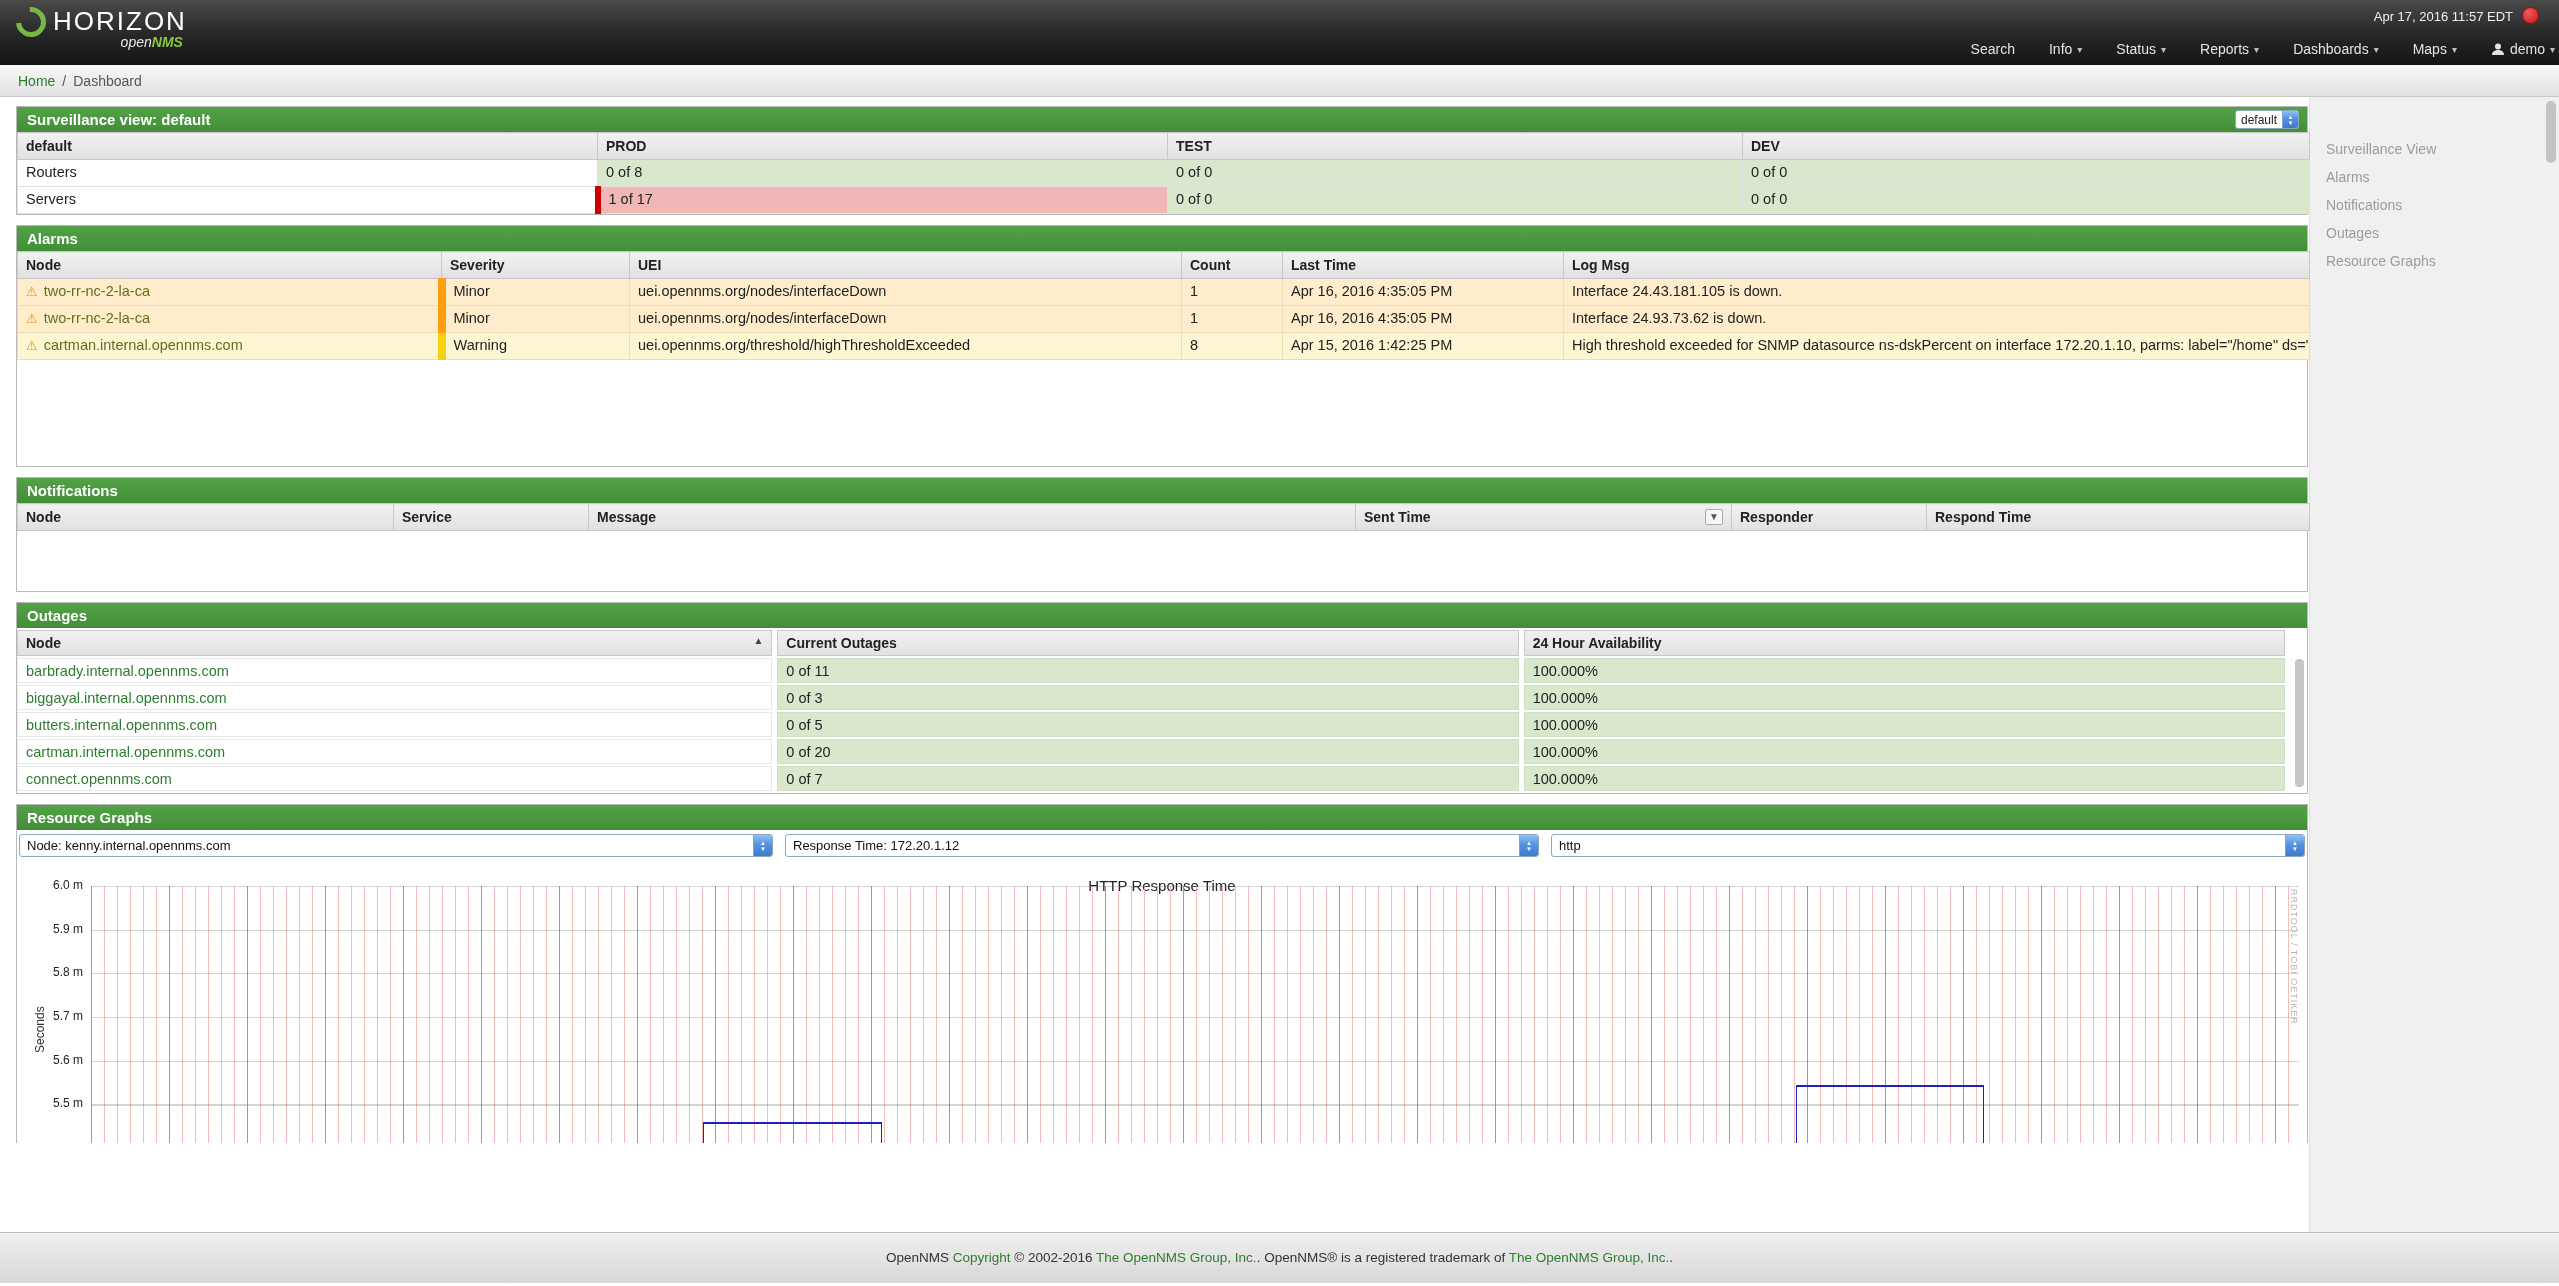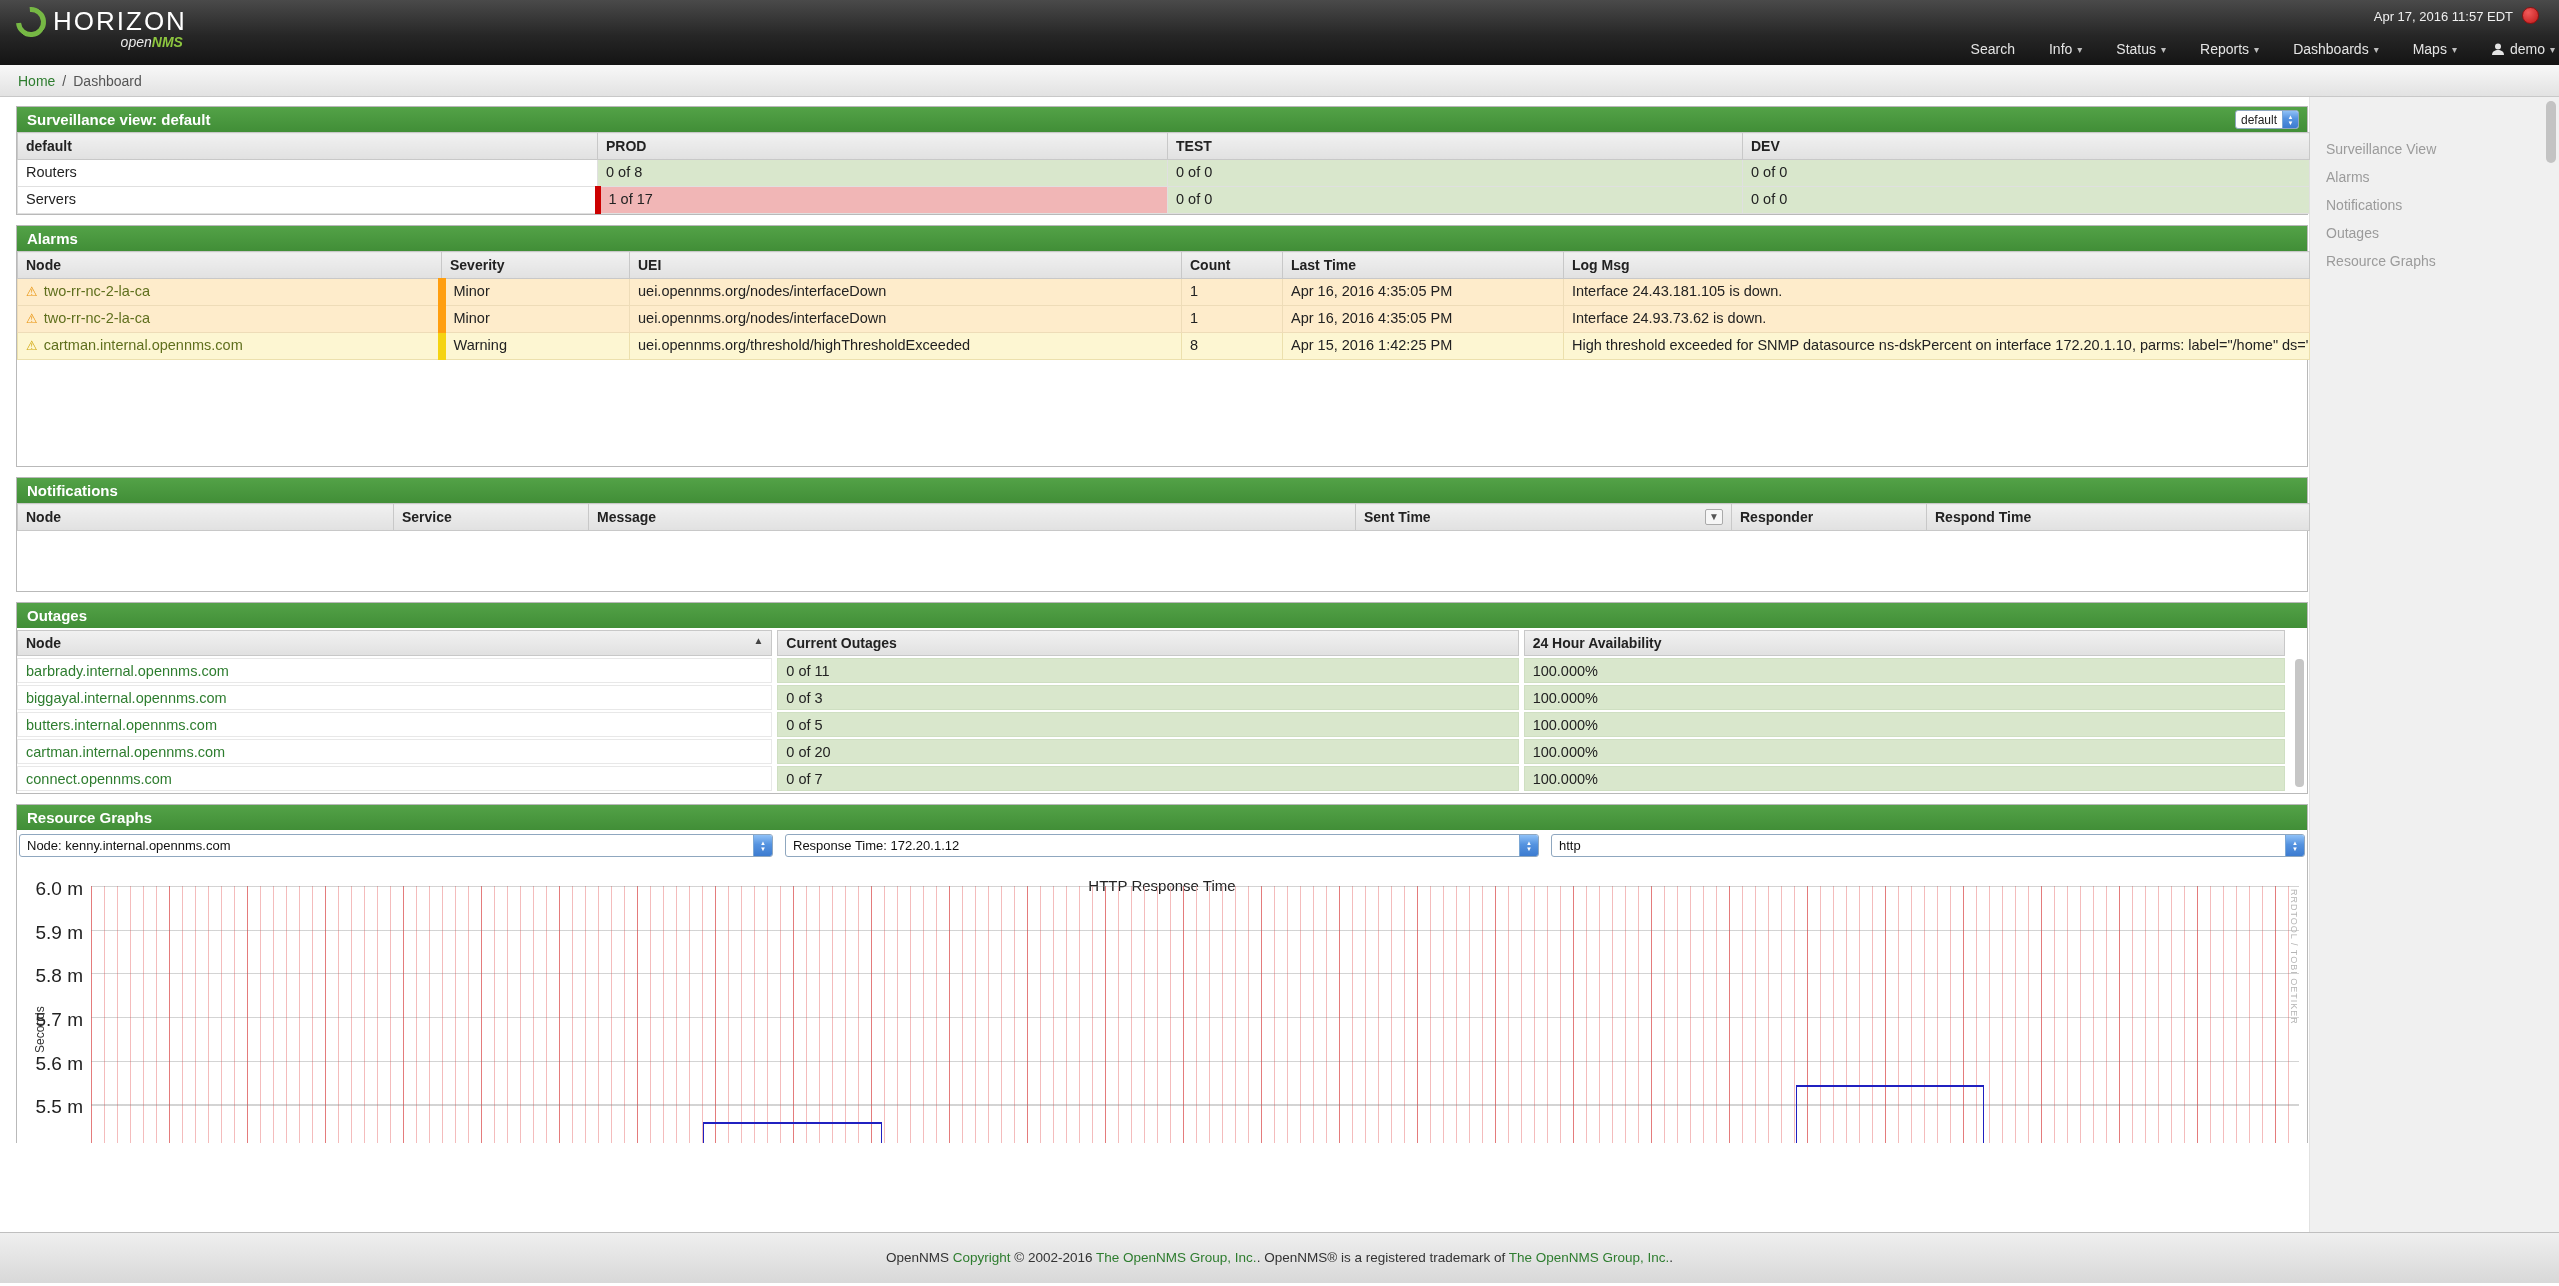--- a/index.html
+++ b/index.html
@@ -102,21 +102,21 @@
   .mac-select .stepper { width:19px; }
 
   .rg-chart { position:relative; height:282px; overflow:hidden; background:#fff; }
   .chart-title { position:absolute; top:16px; left:0; width:100%; text-align:center; font-size:15px; color:#222; }
   .plot { position:absolute; left:74px; top:25px; width:2208px; height:600px;
     background-image:
       repeating-linear-gradient(to bottom, rgba(120,120,120,0.32) 0 1px, transparent 1px 43.7px),
       repeating-linear-gradient(to right, rgba(215,70,70,0.55) 0 1px, transparent 1px 78px),
       repeating-linear-gradient(to right, rgba(242,176,176,0.85) 0 1px, transparent 1px 13px);
   }
-  .ytick { position:absolute; width:58px; left:8px; text-align:right; font-size:19px; color:#222; }
+  .ytick { position:absolute; width:58px; left:8px; text-align:right; font-size:12px; color:#222; }
   .yt-0{top:17px}.yt-1{top:61px}.yt-2{top:104px}.yt-3{top:148px}.yt-4{top:192px}.yt-5{top:235px}
   .ylabel { position:absolute; left:16px; top:192px; transform:rotate(-90deg);
     transform-origin:left top; font-size:12px; color:#333; }
   .watermark { position:absolute; left:2282px; top:28px; transform:rotate(90deg);
     transform-origin:left top; font-size:9px; color:#b5b5b5; letter-spacing:1px; white-space:nowrap; }
   .pulse { position:absolute; border:1px solid #2020c0; border-top-width:2px; border-bottom:none;
     height:500px; box-sizing:border-box; }
 
   
   .footer { position:absolute; top:1232px; left:0; width:100%; height:51px;

